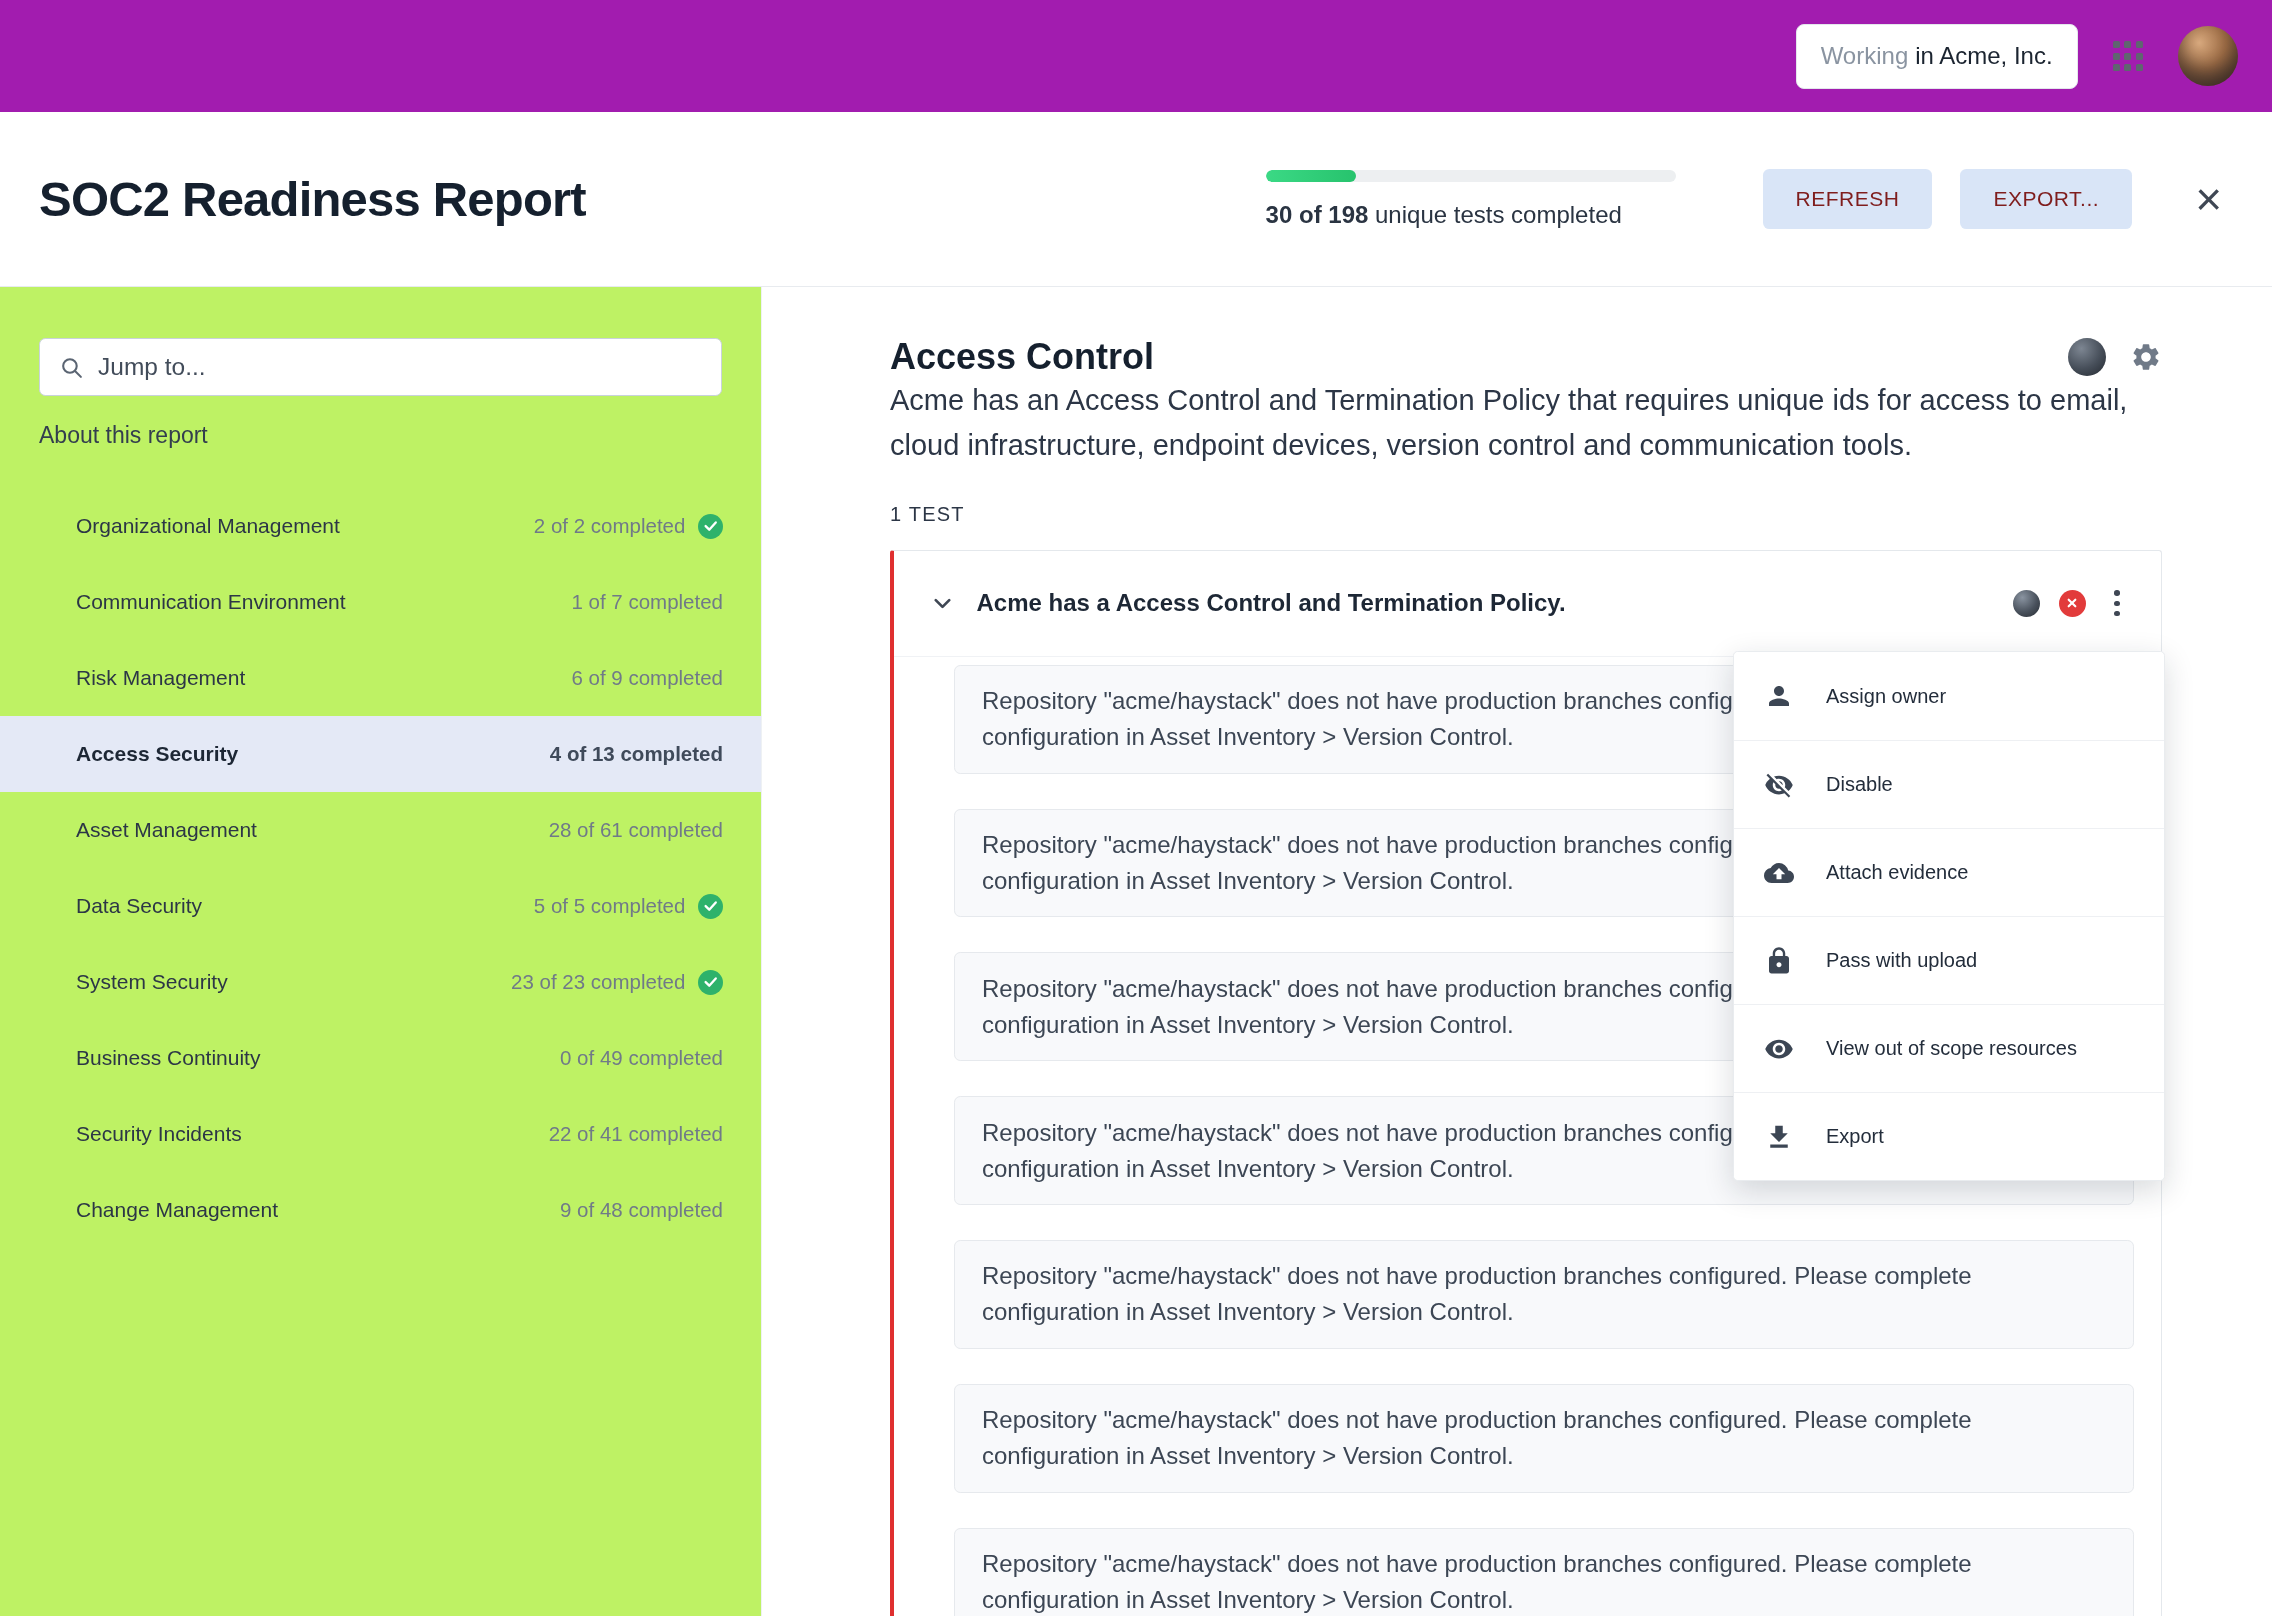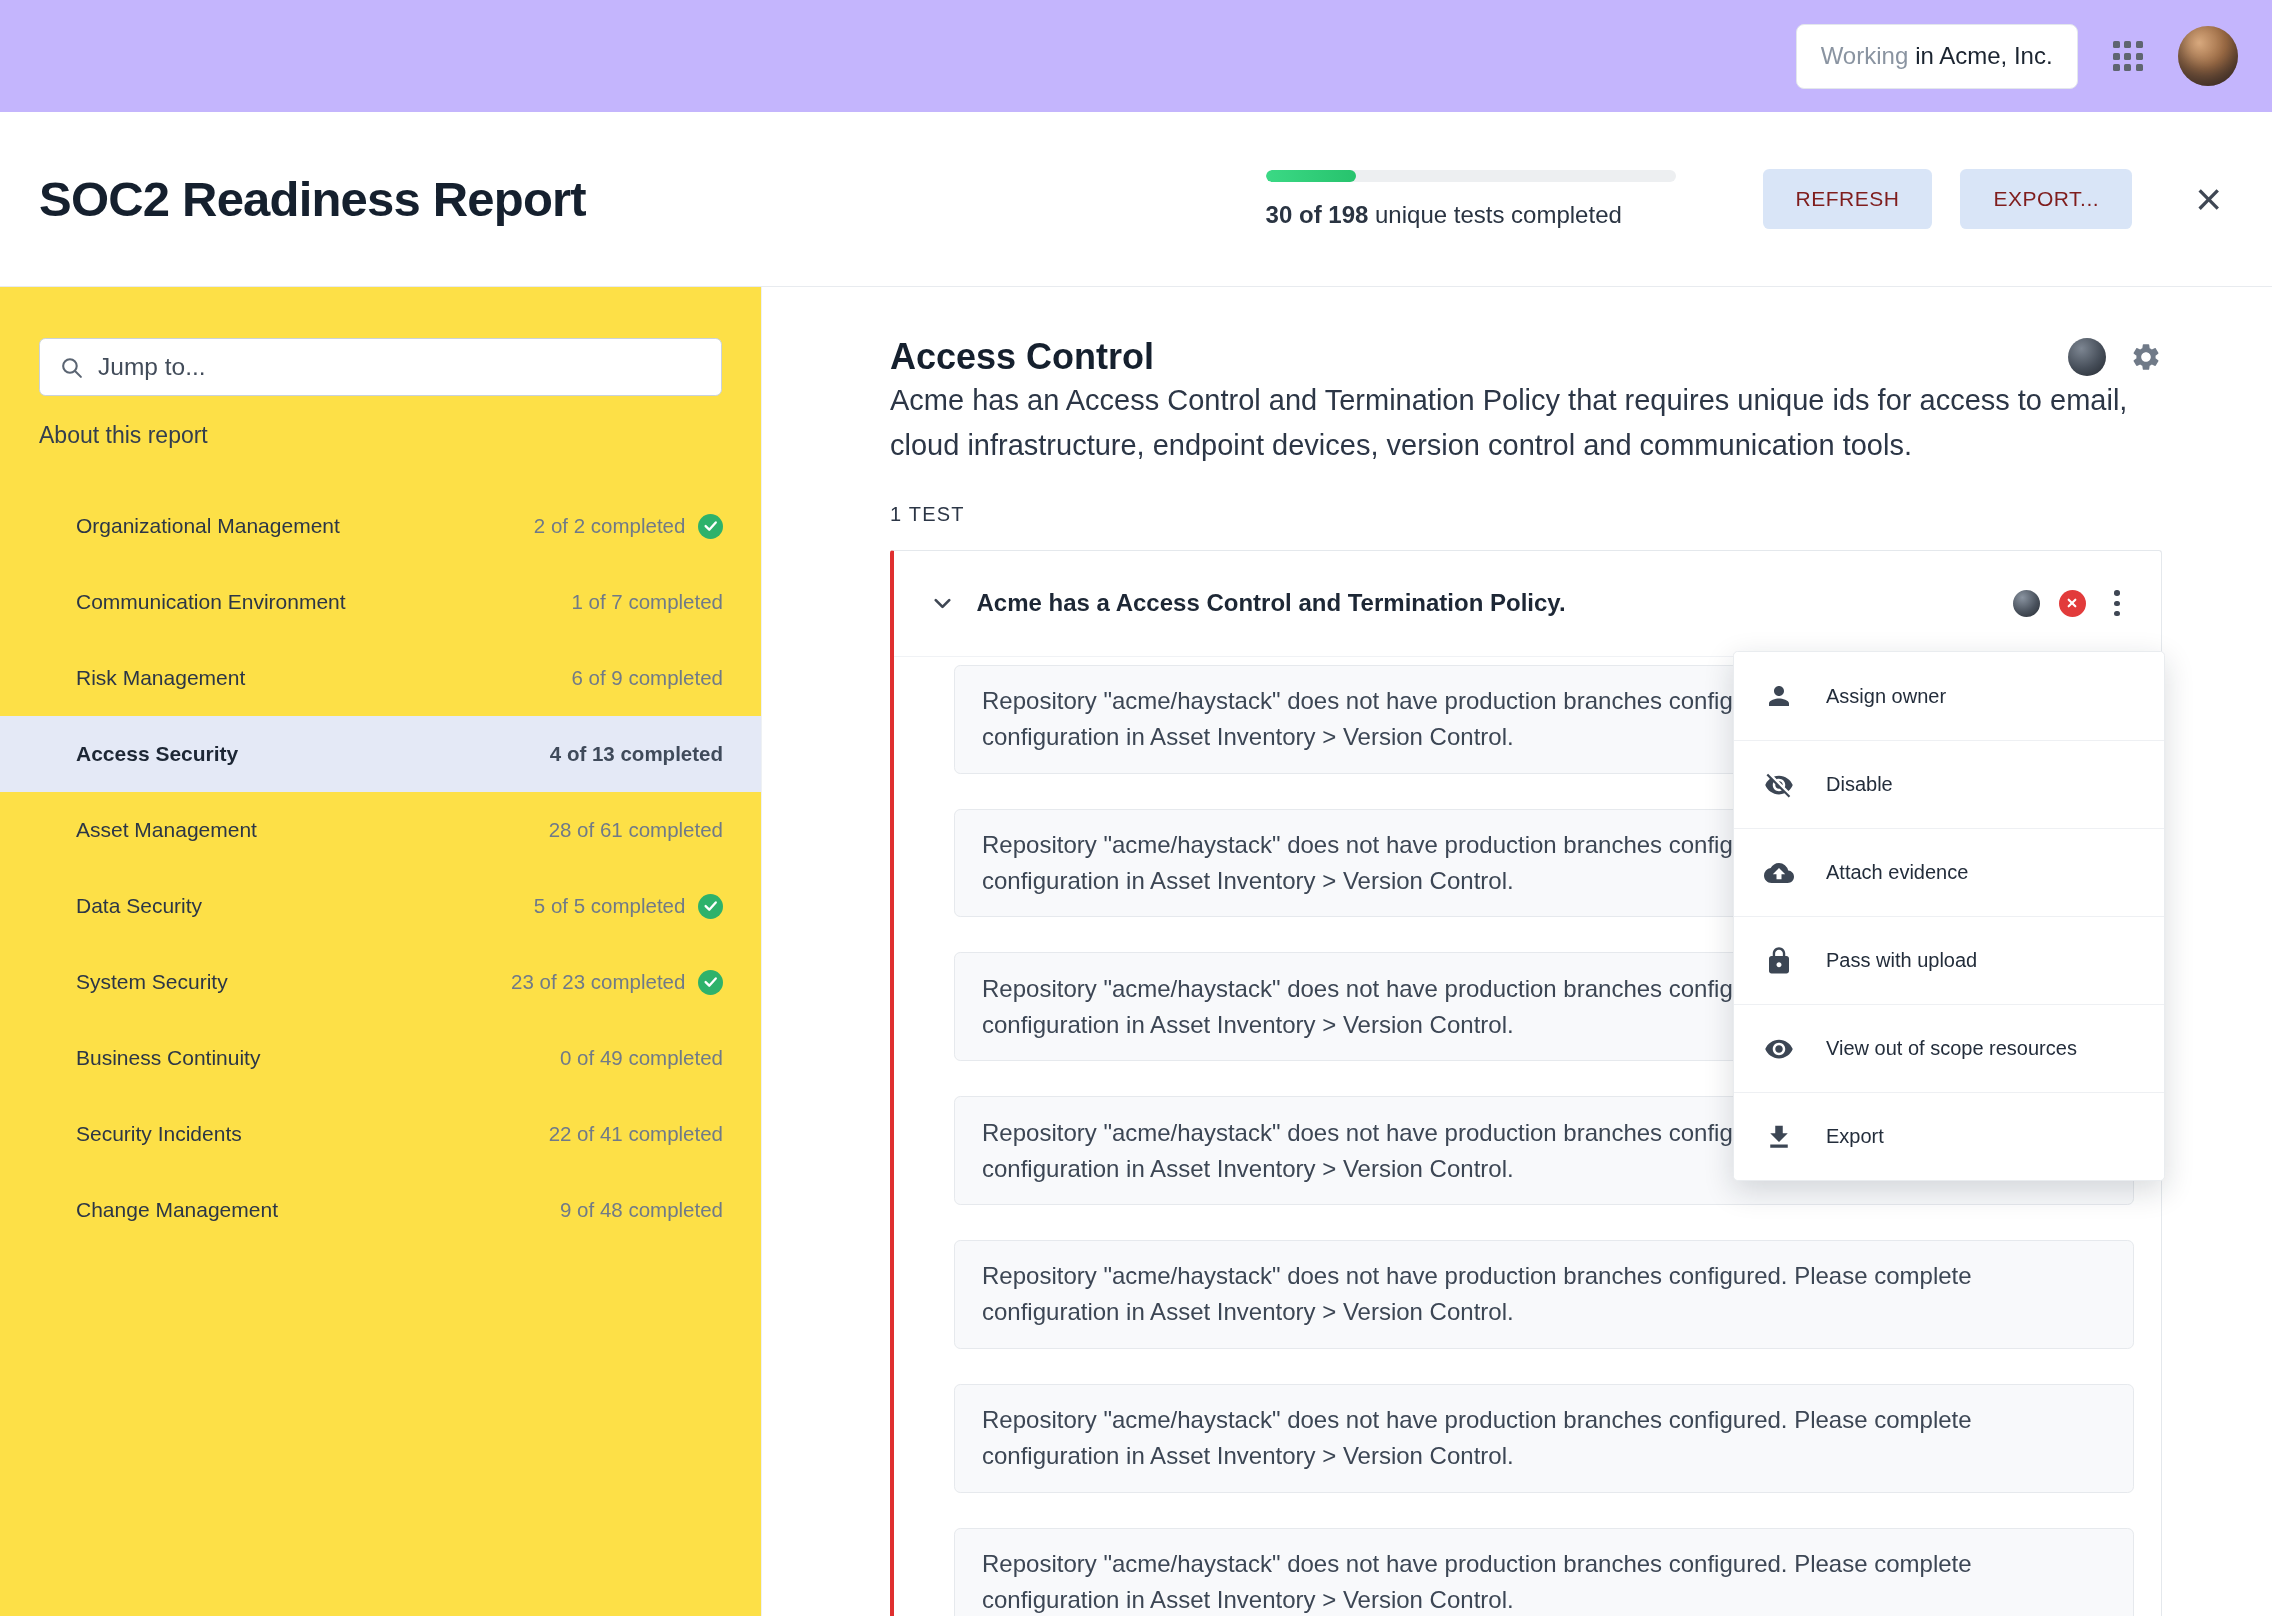--- a/index.html
+++ b/index.html
@@ -1,21 +1,21 @@
 <!DOCTYPE html>
 <html style="font-size:12.6px"><head>
 <meta charset="utf-8">
 <style>
   * { margin:0; padding:0; box-sizing:border-box; }
   html,body { width:2273px; height:1616px; overflow:hidden; background:#ffffff;
     font-family:"Liberation Sans","DejaVu Sans",sans-serif; color:#1b2430; }
 
   
   .topbar { height:112px; display:flex; align-items:center; justify-content:flex-end;
-    padding:11px 35px; gap:35px; background:#c4b5fd; }
+    padding:11px 35px; gap:35px; background:#a21caf; }
   .workspace-btn { display:flex; align-items:center; height:65px; padding:0 24px;
     border:0.8px solid #e3e7ec; border-radius:8px; font-size:24px; background:#fff;
     cursor:pointer; font-family:inherit; }
   .workspace-btn .muted { color:#8a94a1; margin-right:7px; }
   .workspace-btn .ws-name { color:#1b2430; }
   .apps-icon { display:grid; grid-template-columns:repeat(3,7px); grid-template-rows:repeat(3,7px);
     gap:4.7px; cursor:pointer; }
   .apps-icon i { width:7px; height:7px; border-radius:1.6px; background:#5f6570; }
   .avatar-top { width:60px; height:60px; border-radius:50%; cursor:pointer;
     background:radial-gradient(circle at 35% 28%, #d8a97e 0%, #9c6b44 45%, #4a2f1d 100%);
@@ -36,21 +36,21 @@
     font-family:inherit; }
   .btn.refresh { margin-left:87px; }
   .btn.export { margin-left:28px; }
   .close-btn { margin-left:63px; font-size:46px; color:#3f4754; background:none; border:none;
     cursor:pointer; line-height:1; font-family:inherit; }
 
   
   .content { display:flex; height:1329px; }
 
   
-  .sidebar { width:762px; flex-shrink:0; background:#fde047; border-right:0.8px solid #eef1f4;
+  .sidebar { width:762px; flex-shrink:0; background:#bef264; border-right:0.8px solid #eef1f4;
     padding-top:51px; }
   .search-box { margin:0 39px; height:58px; background:#fff; border:0.8px solid #c9d2dc;
     border-radius:6.3px; display:flex; align-items:center; padding:0 19px; gap:14px; }
   .search-box svg { flex-shrink:0; }
   .search-box input { border:none; outline:none; font-size:24.5px; color:#333e4e;
     background:transparent; width:100%; font-family:inherit; }
   .search-box input::placeholder { color:#424c5a; opacity:1; }
   .about-label { margin:26px 39px 39px; font-size:23px; color:#333e4e; }
   .nav-item { height:76px; display:flex; align-items:center; padding:0 38px 0 76px; cursor:pointer; }
   .nav-label { font-size:21px; color:#2c3646; white-space:nowrap; }

